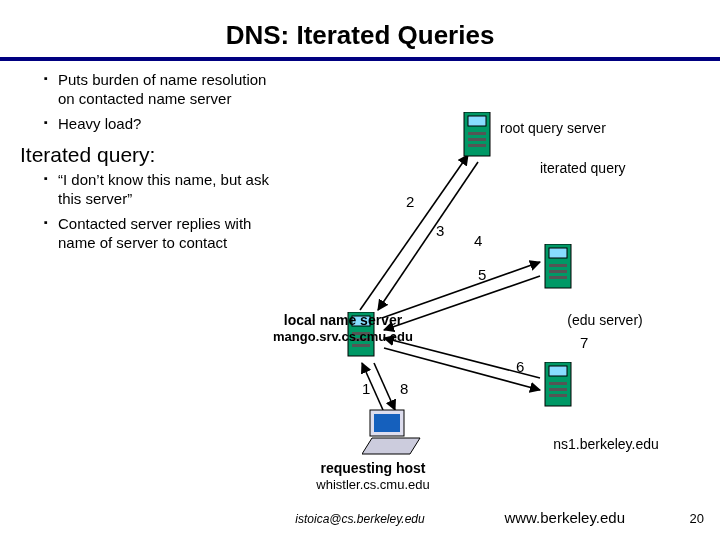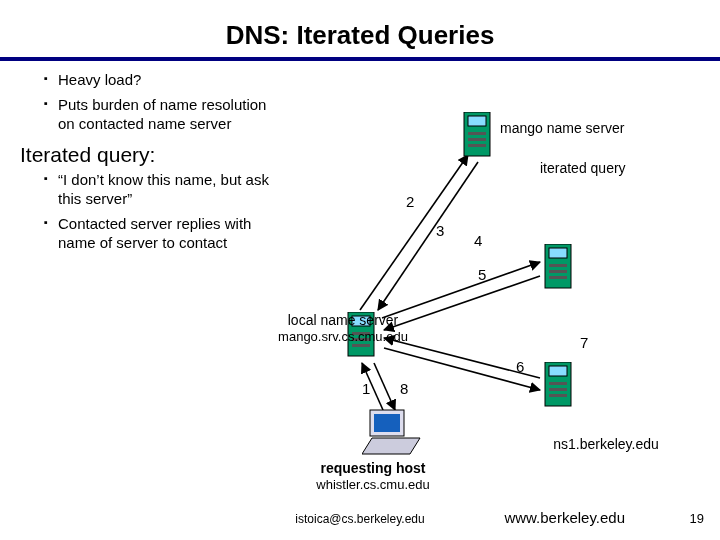--- a/index.html
+++ b/index.html
@@ -77,20 +77,21 @@
     position: absolute;
     font-size: 15px;
   }
   .footer-email {
     position: absolute;
     left: 0;
     right: 0;
     bottom: 14px;
     text-align: center;
     font-size: 12px;
+    font-style: italic;
   }
   .footer-right {
     position: absolute;
     right: 95px;
     bottom: 14px;
     font-size: 15px;
     margin-top: 31px;
   }
   .pagenum {
     position: absolute;
@@ -100,22 +101,22 @@
   }
 </style>
 </head>
 <body>
 
 <div class="title">DNS: Iterated Queries</div>
 <div class="hr"></div>
 
 <div class="content">
   <ul>
+    <li>Puts burden of name resolution on contacted name server</li>
     <li>Heavy load?</li>
-    <li>Puts burden of name resolution on contacted name server</li>
   </ul>
 
   <div class="section-head">Iterated query:</div>
   <ul>
     <li>“I don’t know this name, but ask this server”</li>
     <li>Contacted server replies with name of server to contact</li>
   </ul>
 </div>
 
 <svg class="diagram" viewBox="0 0 720 540">
@@ -179,46 +180,47 @@
     </svg>
 </div>
 <div class="host" style="left:362px; top:408px;">
   <svg viewBox="0 0 60 50">
       <rect x="8" y="2" width="34" height="26" fill="#dde" stroke="#000"></rect>
       <rect x="12" y="6" width="26" height="18" fill="#1560bd"></rect>
       <polygon points="0,46 48,46 58,30 10,30" fill="#ccd" stroke="#000"></polygon>
     </svg>
 </div>
 
-<div class="lbl" style="left:500px; top:120px; text-align:left;">mango name server</div>
+<div class="lbl" style="left:500px; top:120px; text-align:left;">root query server</div>
 <div class="lbl" style="left:540px; top:160px; text-align:center;">iterated query</div>
 
 <div class="lbl" style="left:500px; top:296px; width:210px; text-align:left;">
   <br>
+  <span style="display:block; text-align:center;">(edu server)</span>
 </div>
 
 <div class="lbl" style="left:506px; top:420px; width:200px;">
   <br>
   <span>ns1.berkeley.edu</span>
 </div>
 
-<div class="lbl" style="left:258px; top:312px; width:170px; font-weight:normal;">
+<div class="lbl" style="left:258px; top:312px; width:170px; font-weight:bold;">
   <span>local name server</span><br>
   <span style="font-size:13px;">mango.srv.cs.cmu.edu</span>
 </div>
 
 <div class="lbl" style="left:288px; top:460px; width:170px; font-weight:bold;">
   <span>requesting host</span><br>
   <span style="font-weight:normal; font-size:13px;margin-top:28px;">whistler.cs.cmu.edu</span>
 </div>
 
 <div class="num" style="left:362px; top:380px;">1</div>
 <div class="num" style="left:406px; top:193px;">2</div>
 <div class="num" style="left:436px; top:222px;">3</div>
 <div class="num" style="left:474px; top:232px;">4</div>
 <div class="num" style="left:478px; top:266px;">5</div>
 <div class="num" style="left:516px; top:358px;">6</div>
 <div class="num" style="left:580px; top:334px;">7</div>
 <div class="num" style="left:400px; top:380px;">8</div>
 
 <div class="footer-email">istoica@cs.berkeley.edu</div>
 <div class="footer-right">www.berkeley.edu</div>
-<div class="pagenum">19</div>
+<div class="pagenum">20</div>
 
 </body></html>

